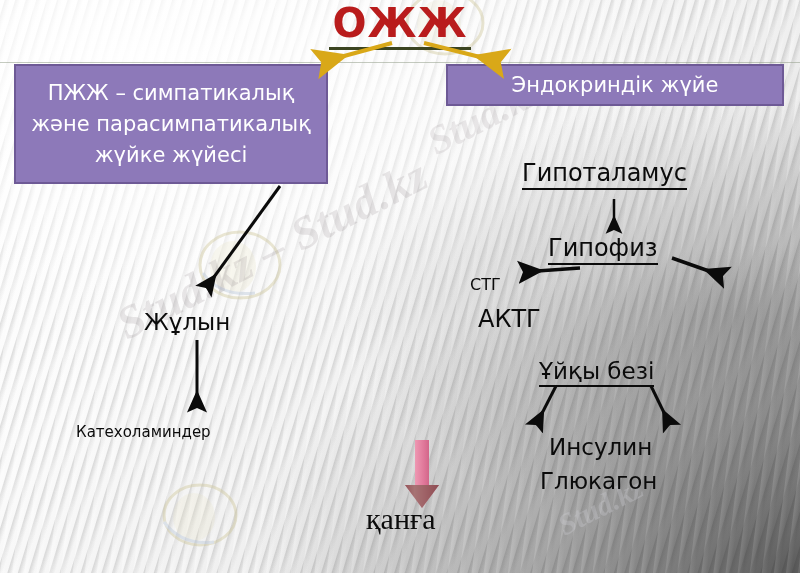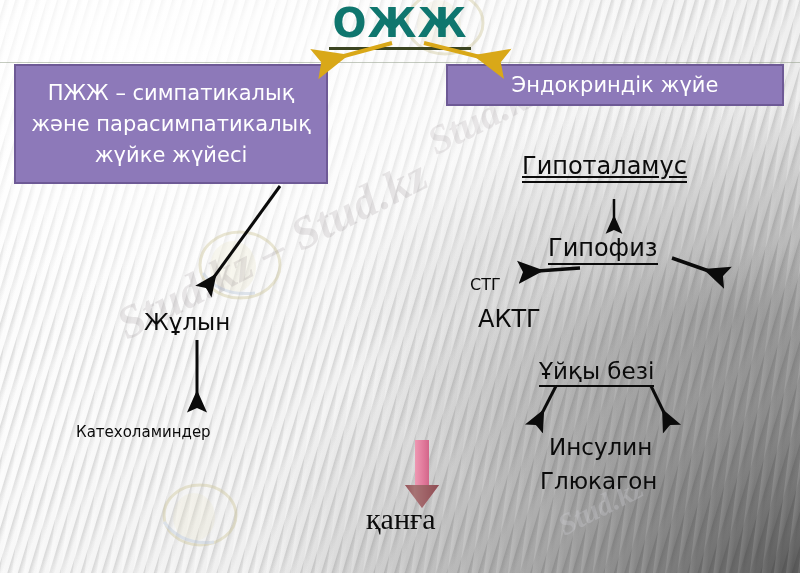--- a/index.html
+++ b/index.html
@@ -101,21 +101,21 @@
   .wm-logo.b{ left:150px; top:470px; }
   .wm-logo.c{ left:390px; top:-25px; }
 
   
   .title{
     position:absolute;
     left:0; right:0; top:0px;
     text-align:center;
     font-family:"DejaVu Sans", sans-serif;
     font-size:40px; font-weight:700;
-    color:#0f766e;
+    color:#b91c1c;
     line-height:46px;
     letter-spacing:1px;
   }
   .title span{
     border-bottom:3px solid #3b4420;
     padding:0 4px 1px 4px;
   }
 
   
   .pbox{
@@ -143,21 +143,21 @@
   .lbl{
     position:absolute;
     font-family:"DejaVu Sans", sans-serif;
     color:#0b0b0b;
     white-space:nowrap;
   }
   .lbl.u{ border-bottom:2px solid #0b0b0b; padding-bottom:1px; }
 
   #lbl-zhulyn      { left:144px; top:309px; font-size:23px; }
   #lbl-katehol     { left: 76px; top:423px; font-size:15px; }
-  #lbl-gipotalamus { left:522px; top:152px; font-size:24px;text-decoration:underline; }
+  #lbl-gipotalamus { left:522px; top:159px; font-size:24px; }
   #lbl-gipofiz     { left:548px; top:234px; font-size:24px; }
   #lbl-stg         { left:470px; top:275px; font-size:16px; }
   #lbl-aktg        { left:478px; top:305px; font-size:24px; }
   #lbl-uiqybezi    { left:539px; top:358px; font-size:23px; }
   #lbl-insulin     { left:549px; top:434px; font-size:23px; }
   #lbl-glukagon    { left:540px; top:468px; font-size:23px; }
 
   #lbl-qanga{
     left:366px; top:502px;
     font-family:"Liberation Serif", serif;

